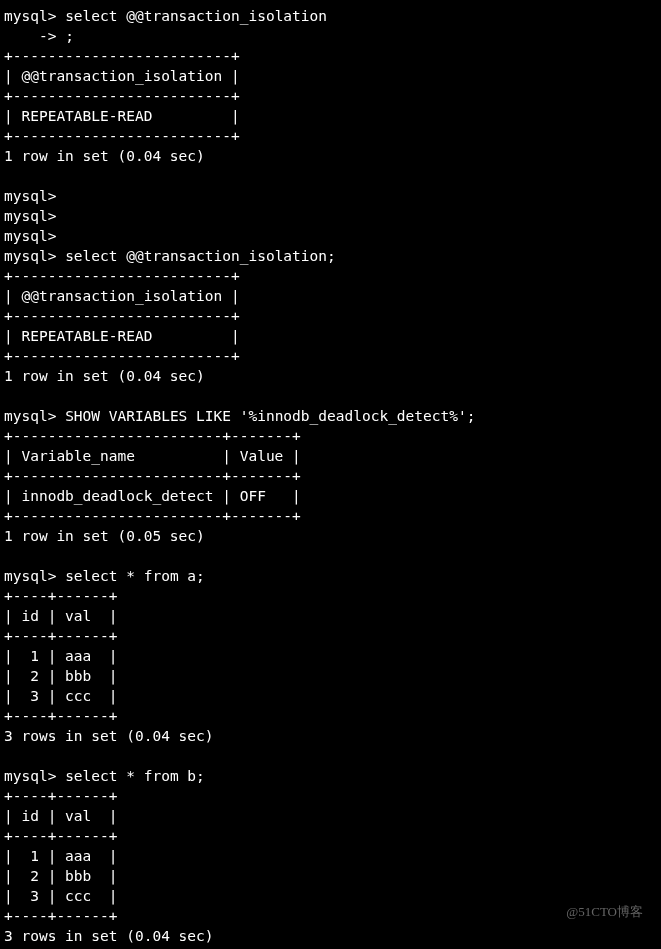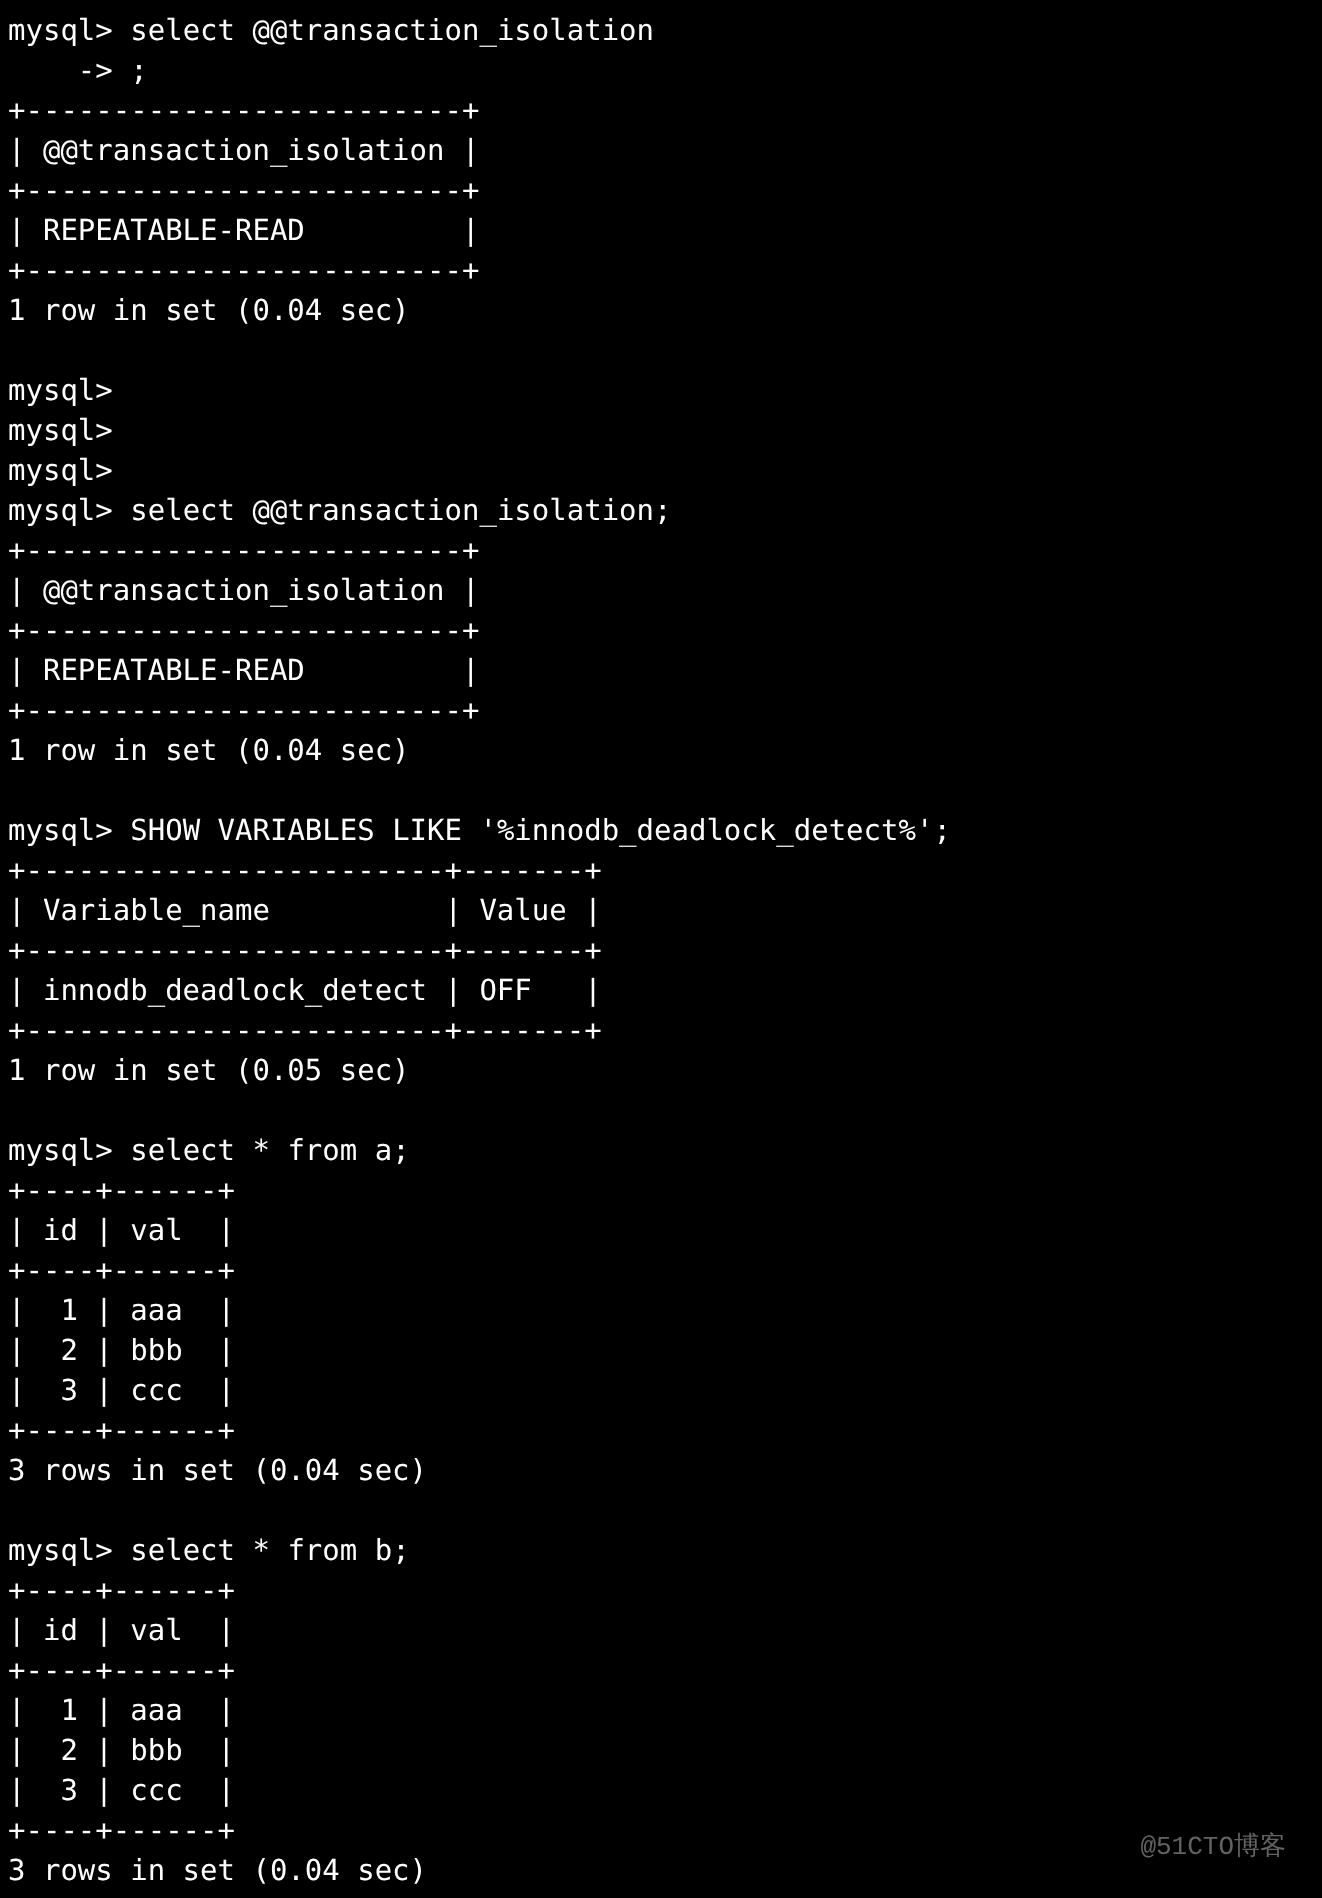--- a/index.html
+++ b/index.html
@@ -16,23 +16,23 @@
     position: relative;
   }
   pre {
     margin: 0;
     padding: 6px 0 0 4px;
     white-space: pre;
   }
   .watermark {
     position: absolute;
     right: 18px;
-    bottom: 16px;
+    bottom: 28px;
     color: rgba(180,180,180,0.55);
-    font-family: Liberation Mono, monospace;
+    font-family: Liberation Serif, serif;
     font-size: 13px;
     pointer-events: none;
     margin-left: 22px;
   }
 </style>
 </head>
 <body>
 
 <pre><span>mysql&gt;</span> <span>select @@transaction_isolation</span>
 <span>    -&gt;</span> <span>;</span>

